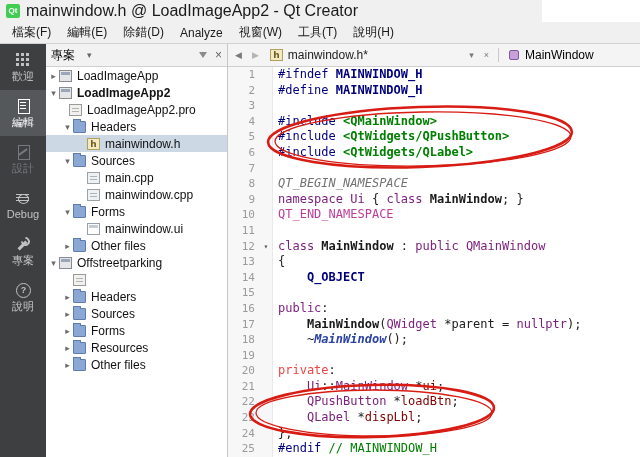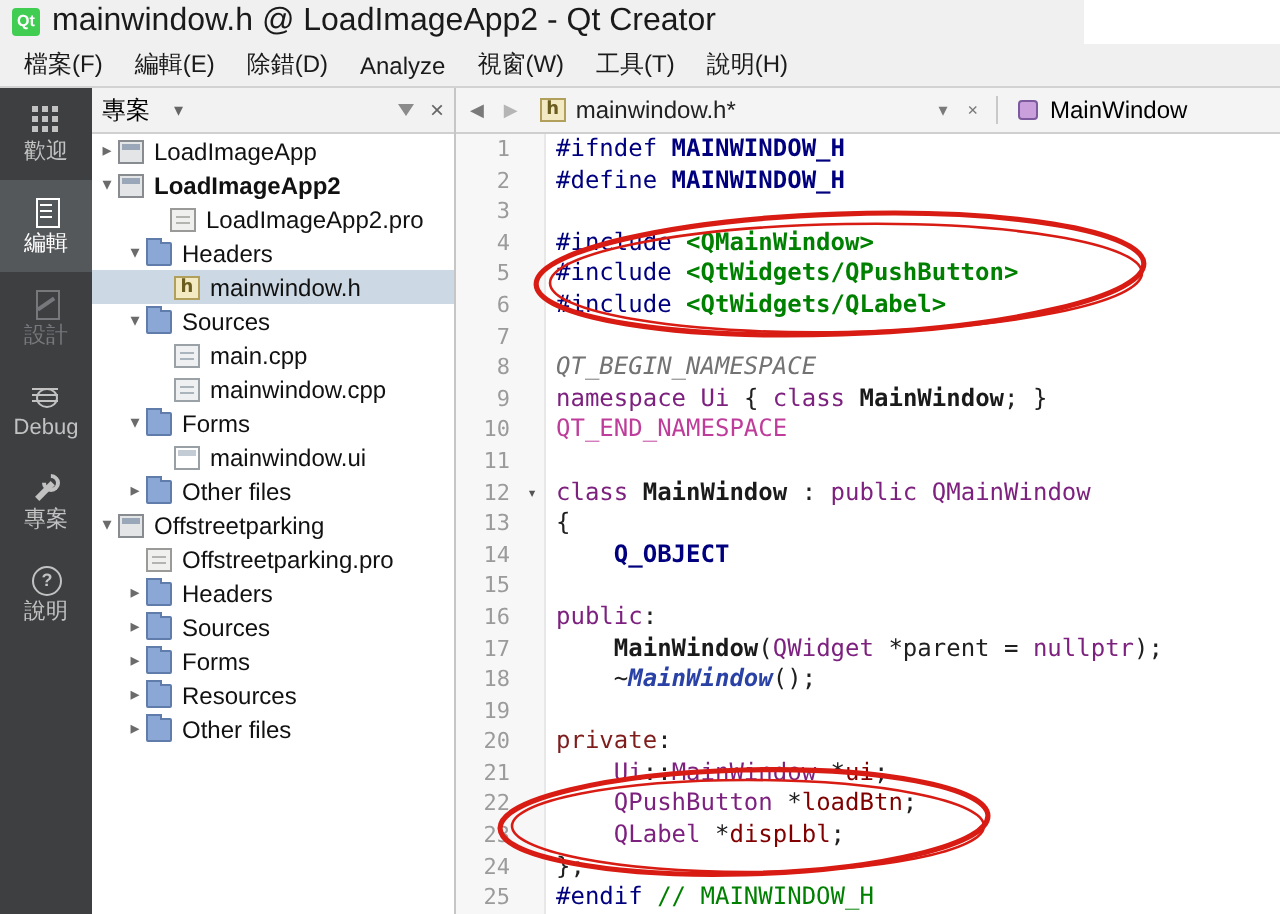--- a/index.html
+++ b/index.html
@@ -167,21 +167,21 @@
         <div class="tree-row" style="padding-left: 2px;">
           <span class="tree-arrow">▸</span>
           <span class="tree-icon ticon-project"></span>
           <span class="tree-label">LoadImageApp</span>
         </div>
         <div class="tree-row" style="padding-left: 2px;">
           <span class="tree-arrow">▾</span>
           <span class="tree-icon ticon-project"></span>
           <span class="tree-label bold">LoadImageApp2</span>
         </div>
-        <div class="tree-row" style="padding-left: 28px;">
+        <div class="tree-row" style="padding-left: 12px;">
           <span class="tree-arrow"></span>
           <span class="tree-icon ticon-pro-file"></span>
           <span class="tree-label">LoadImageApp2.pro</span>
         </div>
         <div class="tree-row" style="padding-left: 16px;">
           <span class="tree-arrow">▾</span>
           <span class="tree-icon ticon-folder"></span>
           <span class="tree-label">Headers</span>
         </div>
         <div class="tree-row selected" style="padding-left: 30px;">
@@ -220,21 +220,20 @@
           <span class="tree-label">Other files</span>
         </div>
         <div class="tree-row" style="padding-left: 2px;">
           <span class="tree-arrow">▾</span>
           <span class="tree-icon ticon-project"></span>
           <span class="tree-label">Offstreetparking</span>
         </div>
         <div class="tree-row" style="padding-left: 16px;">
           <span class="tree-arrow"></span>
           <span class="tree-icon ticon-pro-file"></span>
-          <span class="tree-label">Offstreetparking.pro</span>
         </div>
         <div class="tree-row" style="padding-left: 16px;">
           <span class="tree-arrow">▸</span>
           <span class="tree-icon ticon-folder"></span>
           <span class="tree-label">Headers</span>
         </div>
         <div class="tree-row" style="padding-left: 16px;">
           <span class="tree-arrow">▸</span>
           <span class="tree-icon ticon-folder"></span>
           <span class="tree-label">Sources</span>
@@ -287,21 +286,21 @@
         <div class="cline"><span class="ln">10</span><span class="fold"></span><span class="src"><span style="color: rgb(191, 61, 154);">QT_END_NAMESPACE</span></span></div>
         <div class="cline"><span class="ln">11</span><span class="fold"></span><span class="src"></span></div>
         <div class="cline"><span class="ln">12</span><span class="fold">▾</span><span class="src"><span style="color: rgb(125, 33, 127);">class</span><span style="color: rgb(32, 32, 32);"> </span><span style="color: rgb(26, 26, 26); font-weight: bold;">MainWindow</span><span style="color: rgb(32, 32, 32);"> : </span><span style="color: rgb(125, 33, 127);">public</span><span style="color: rgb(32, 32, 32);"> </span><span style="color: rgb(125, 33, 127);">QMainWindow</span></span></div>
         <div class="cline"><span class="ln">13</span><span class="fold"></span><span class="src"><span style="color: rgb(32, 32, 32);">{</span></span></div>
         <div class="cline"><span class="ln">14</span><span class="fold"></span><span class="src"><span style="color: rgb(32, 32, 32);">    </span><span style="color: rgb(0, 0, 127); font-weight: bold;">Q_OBJECT</span></span></div>
         <div class="cline"><span class="ln">15</span><span class="fold"></span><span class="src"></span></div>
         <div class="cline"><span class="ln">16</span><span class="fold"></span><span class="src"><span style="color: rgb(125, 33, 127);">public</span><span style="color: rgb(32, 32, 32);">:</span></span></div>
         <div class="cline"><span class="ln">17</span><span class="fold"></span><span class="src"><span style="color: rgb(32, 32, 32);">    </span><span style="color: rgb(26, 26, 26); font-weight: bold;">MainWindow</span><span style="color: rgb(32, 32, 32);">(</span><span style="color: rgb(125, 33, 127);">QWidget</span><span style="color: rgb(32, 32, 32);"> *parent = </span><span style="color: rgb(125, 33, 127);">nullptr</span><span style="color: rgb(32, 32, 32);">);</span></span></div>
         <div class="cline"><span class="ln">18</span><span class="fold"></span><span class="src"><span style="color: rgb(32, 32, 32);">    ~</span><span style="color: rgb(42, 65, 165); font-weight: bold; font-style: italic;">MainWindow</span><span style="color: rgb(32, 32, 32);">();</span></span></div>
         <div class="cline"><span class="ln">19</span><span class="fold"></span><span class="src"></span></div>
-        <div class="cline"><span class="ln">20</span><span class="fold"></span><span class="src"><span style="color: #7f1d1d;">private</span><span style="color: rgb(32, 32, 32);">:</span></span></div>
+        <div class="cline"><span class="ln">20</span><span class="fold"></span><span class="src"><span style="color: #ef4444;">private</span><span style="color: rgb(32, 32, 32);">:</span></span></div>
         <div class="cline"><span class="ln">21</span><span class="fold"></span><span class="src"><span style="color: rgb(32, 32, 32);">    </span><span style="color: rgb(125, 33, 127);">Ui</span><span style="color: rgb(32, 32, 32);">::</span><span style="color: rgb(125, 33, 127);">MainWindow</span><span style="color: rgb(32, 32, 32);"> *</span><span style="color: rgb(128, 0, 0);">ui</span><span style="color: rgb(32, 32, 32);">;</span></span></div>
         <div class="cline"><span class="ln">22</span><span class="fold"></span><span class="src"><span style="color: rgb(32, 32, 32);">    </span><span style="color: rgb(125, 33, 127);">QPushButton</span><span style="color: rgb(32, 32, 32);"> *</span><span style="color: rgb(128, 0, 0);">loadBtn</span><span style="color: rgb(32, 32, 32);">;</span></span></div>
         <div class="cline"><span class="ln">23</span><span class="fold"></span><span class="src"><span style="color: rgb(32, 32, 32);">    </span><span style="color: rgb(125, 33, 127);">QLabel</span><span style="color: rgb(32, 32, 32);"> *</span><span style="color: rgb(128, 0, 0);">dispLbl</span><span style="color: rgb(32, 32, 32);">;</span></span></div>
         <div class="cline"><span class="ln">24</span><span class="fold"></span><span class="src"><span style="color: rgb(32, 32, 32);">};</span></span></div>
         <div class="cline"><span class="ln">25</span><span class="fold"></span><span class="src"><span style="color: rgb(0, 0, 127);">#endif </span><span style="color: rgb(0, 128, 0);">// MAINWINDOW_H</span></span></div>
       </div>
   </div>
 
 </div>
 

